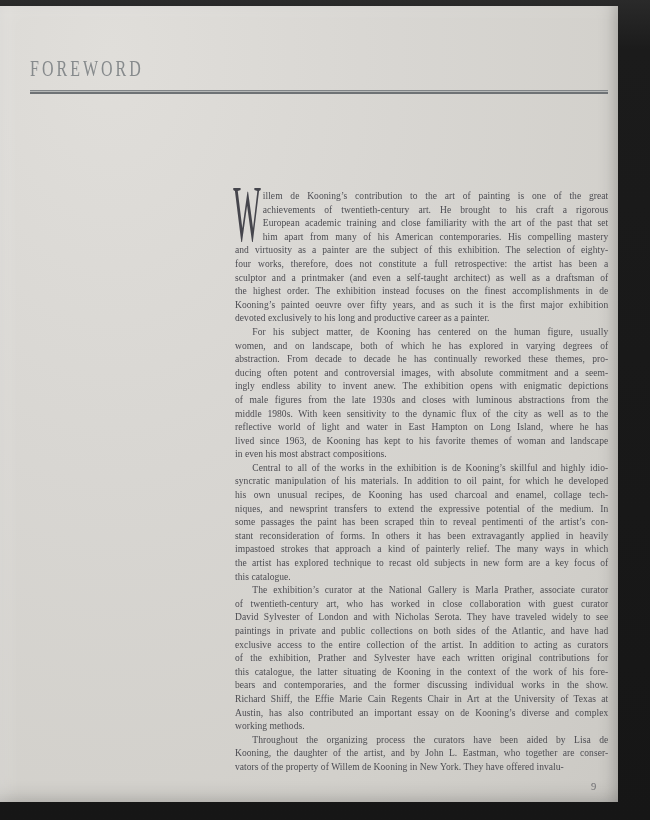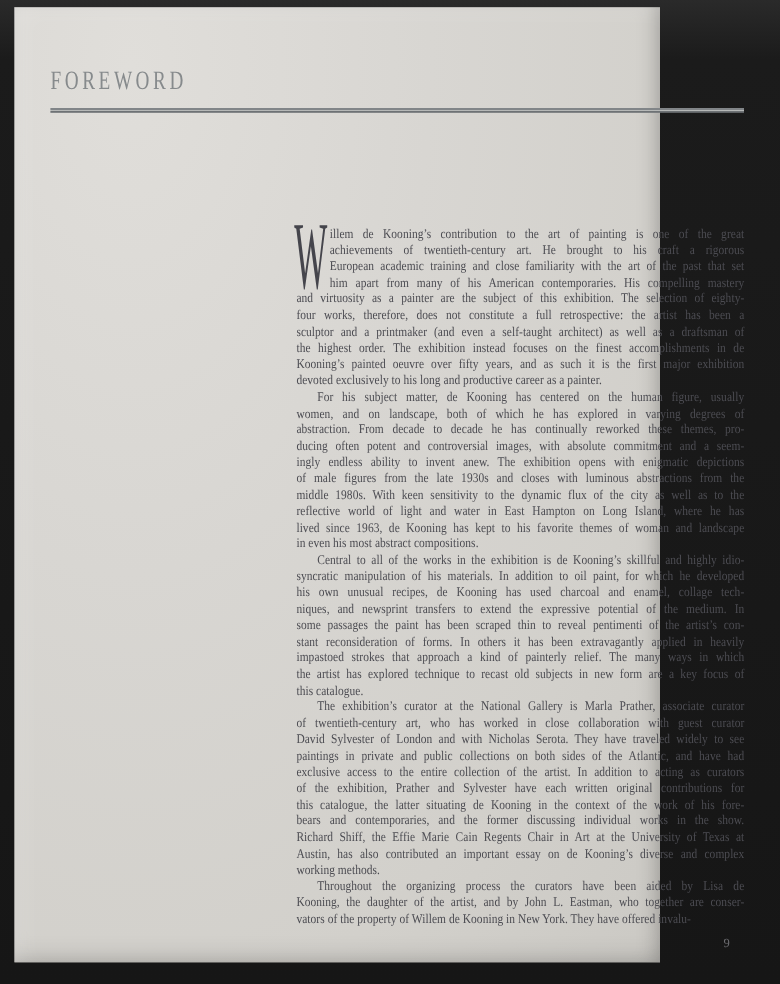--- a/index.html
+++ b/index.html
@@ -5,22 +5,22 @@
   html, body { margin: 0; padding: 0; }
   body {
     width: 650px; height: 820px;
     background: linear-gradient(180deg, #2a2a2a 0%, #1b1b1b 6%, #161616 100%);
     overflow: hidden;
     position: relative;
     font-family: "Liberation Serif", "DejaVu Serif", serif;
   }
   .page {
     position: absolute;
-    left: 12px; top: 6px;
-    width: 538px; height: 796px;
+    left: 0; top: 6px;
+    width: 618px; height: 796px;
     background: radial-gradient(ellipse at 18% 6%, #e0deda 0%, #d8d6d2 40%, #d2d0cb 75%, #cbc9c4 100%);
     box-shadow:
       inset 10px 6px 22px -10px rgba(255,255,255,0.35),
       inset -12px 0 18px -10px rgba(0,0,0,0.22),
       inset 0 -12px 20px -10px rgba(0,0,0,0.20);
   }
   .heading {
     position: absolute;
     left: 30px; top: 51px;
     color: #868a8c;

